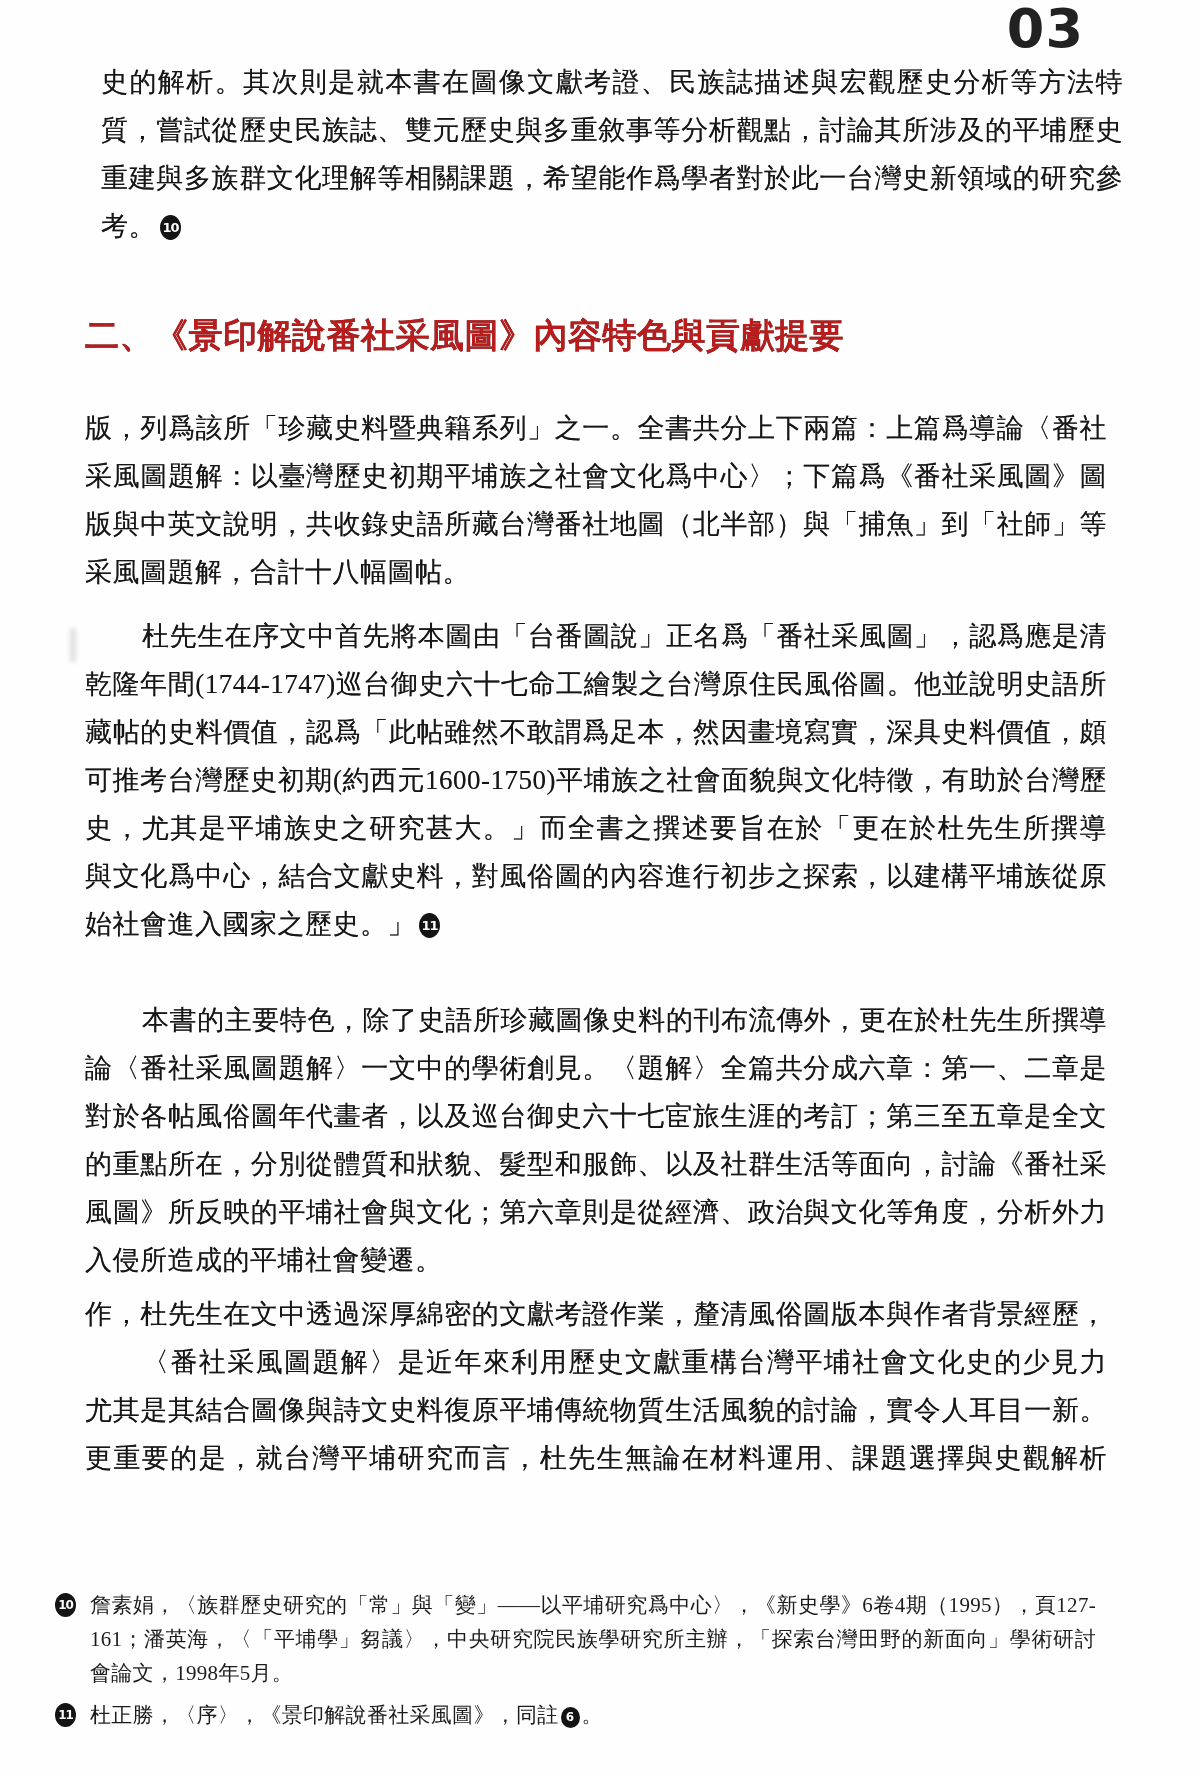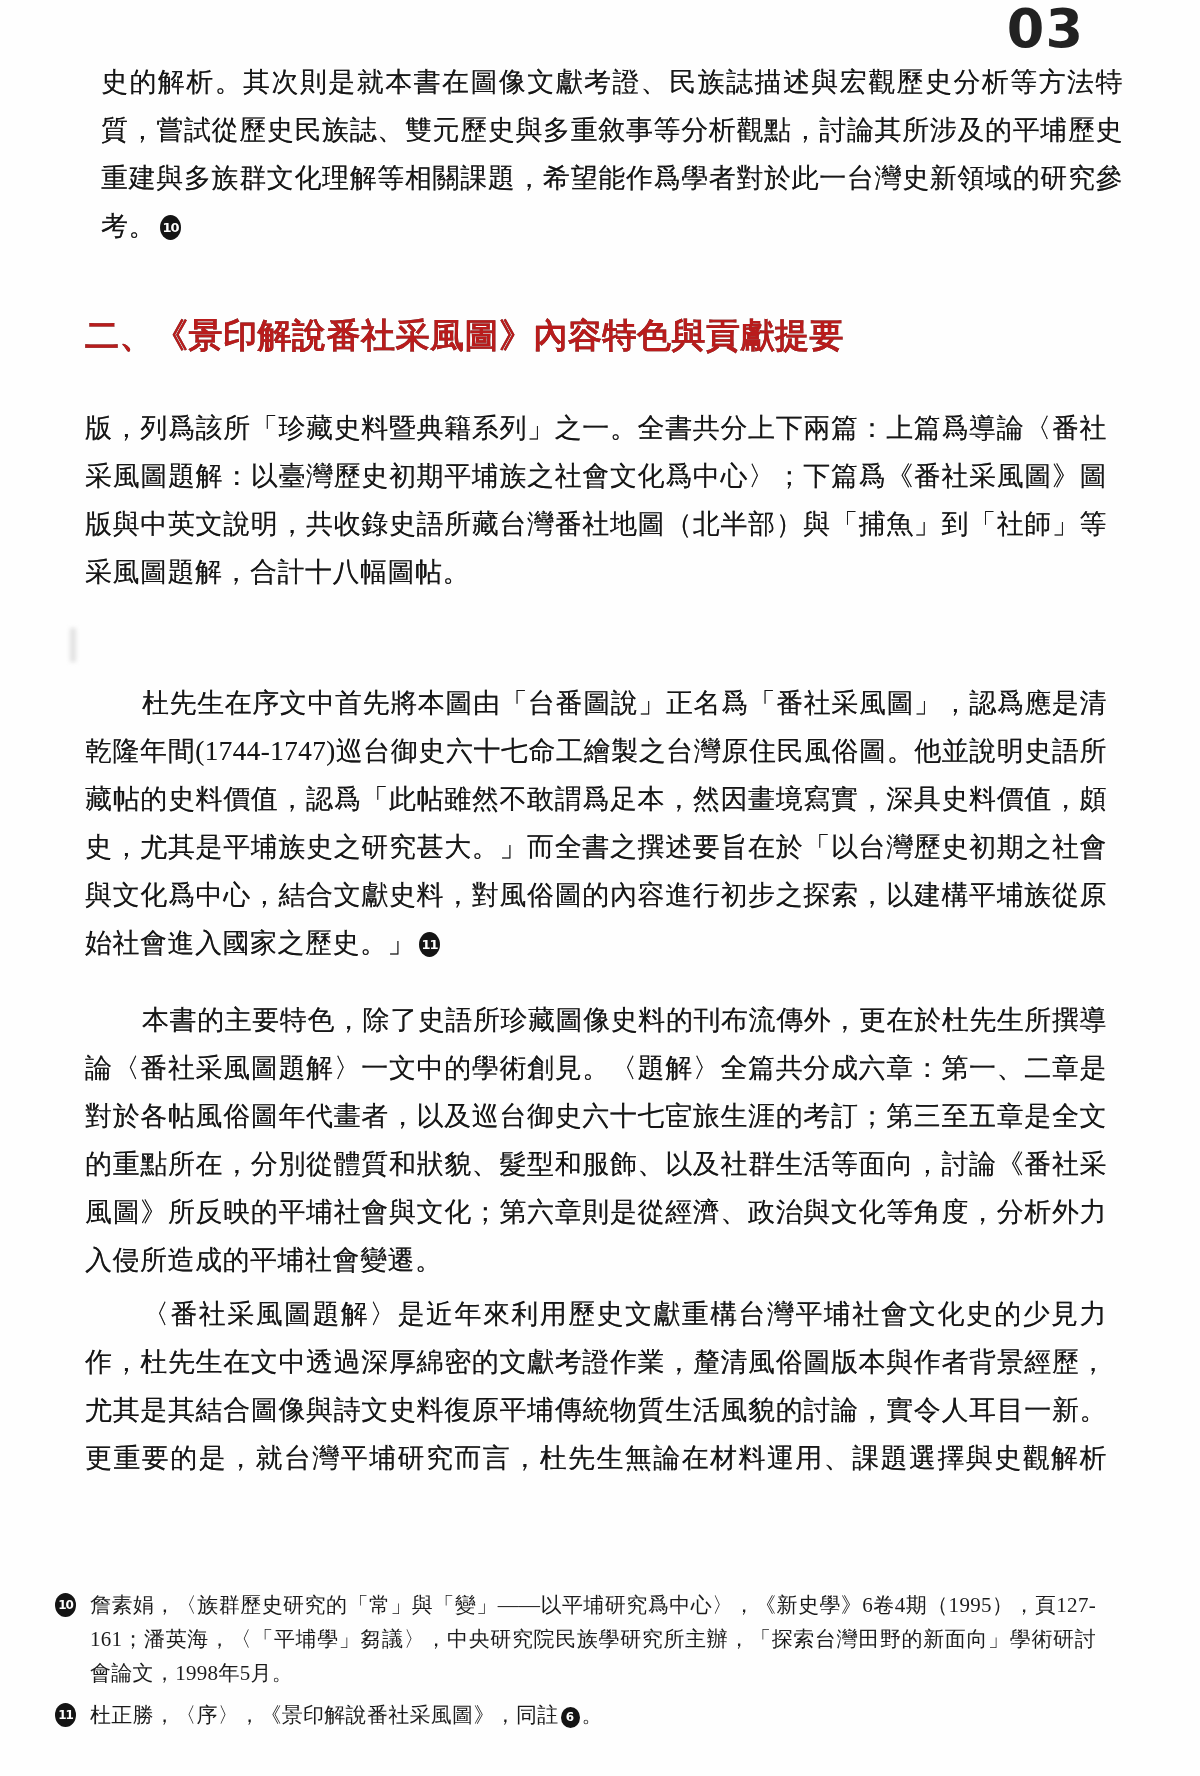--- a/index.html
+++ b/index.html
@@ -91,41 +91,42 @@
 
   <h2 class="heading">二、《景印解說番社采風圖》內容特色與貢獻提要</h2>
 
   <section class="block" style="top:404px;">
     <div class="bl just">版，列爲該所「珍藏史料暨典籍系列」之一。全書共分上下兩篇：上篇爲導論〈番社</div>
     <div class="bl just">采風圖題解：以臺灣歷史初期平埔族之社會文化爲中心〉；下篇爲《番社采風圖》圖</div>
     <div class="bl just">版與中英文說明，共收錄史語所藏台灣番社地圖（北半部）與「捕魚」到「社師」等</div>
     <div class="bl">采風圖題解，合計十八幅圖帖。</div>
   </section>
 
-  <section class="block" style="top:679px;">
+  <section class="block" style="top:612px;">
     <div class="bl just ind">杜先生在序文中首先將本圖由「台番圖說」正名爲「番社采風圖」，認爲應是清</div>
     <div class="bl just">乾隆年間(1744-1747)巡台御史六十七命工繪製之台灣原住民風俗圖。他並說明史語所</div>
     <div class="bl just">藏帖的史料價值，認爲「此帖雖然不敢謂爲足本，然因畫境寫實，深具史料價值，頗</div>
-    <div class="bl just">史，尤其是平埔族史之研究甚大。」而全書之撰述要旨在於「以台灣歷史初期之社會</div>
+    <div class="bl just">可推考台灣歷史初期(約西元1600-1750)平埔族之社會面貌與文化特徵，有助於台灣歷</div>
+    <div class="bl just">史，尤其是平埔族史之研究甚大。」而全書之撰述要旨在於「更在於杜先生所撰導</div>
     <div class="bl just">與文化爲中心，結合文獻史料，對風俗圖的內容進行初步之探索，以建構平埔族從原</div>
     <div class="bl"><span>始社會進入國家之歷史。」</span><span class="fnref">11</span></div>
   </section>
 
   <section class="block" style="top:996px;">
     <div class="bl just ind">本書的主要特色，除了史語所珍藏圖像史料的刊布流傳外，更在於杜先生所撰導</div>
     <div class="bl just">論〈番社采風圖題解〉一文中的學術創見。〈題解〉全篇共分成六章：第一、二章是</div>
     <div class="bl just">對於各帖風俗圖年代畫者，以及巡台御史六十七宦旅生涯的考訂；第三至五章是全文</div>
     <div class="bl just">的重點所在，分別從體質和狀貌、髮型和服飾、以及社群生活等面向，討論《番社采</div>
     <div class="bl just">風圖》所反映的平埔社會與文化；第六章則是從經濟、政治與文化等角度，分析外力</div>
     <div class="bl">入侵所造成的平埔社會變遷。</div>
   </section>
 
   <section class="block" style="top:1290px;">
+    <div class="bl just">作，杜先生在文中透過深厚綿密的文獻考證作業，釐清風俗圖版本與作者背景經歷，</div>
     <div class="bl just ind">〈番社采風圖題解〉是近年來利用歷史文獻重構台灣平埔社會文化史的少見力</div>
-    <div class="bl just">作，杜先生在文中透過深厚綿密的文獻考證作業，釐清風俗圖版本與作者背景經歷，</div>
     <div class="bl just">尤其是其結合圖像與詩文史料復原平埔傳統物質生活風貌的討論，實令人耳目一新。</div>
     <div class="bl just">更重要的是，就台灣平埔研究而言，杜先生無論在材料運用、課題選擇與史觀解析</div>
   </section>
 
   <div class="scan-artifact"></div>
 
   <section class="footnotes">
     <div class="fn">
       <span class="fn-marker">10</span>
       <div class="fn-line just">詹素娟，〈族群歷史研究的「常」與「變」——以平埔研究爲中心〉，《新史學》6卷4期（1995），頁127-</div>

